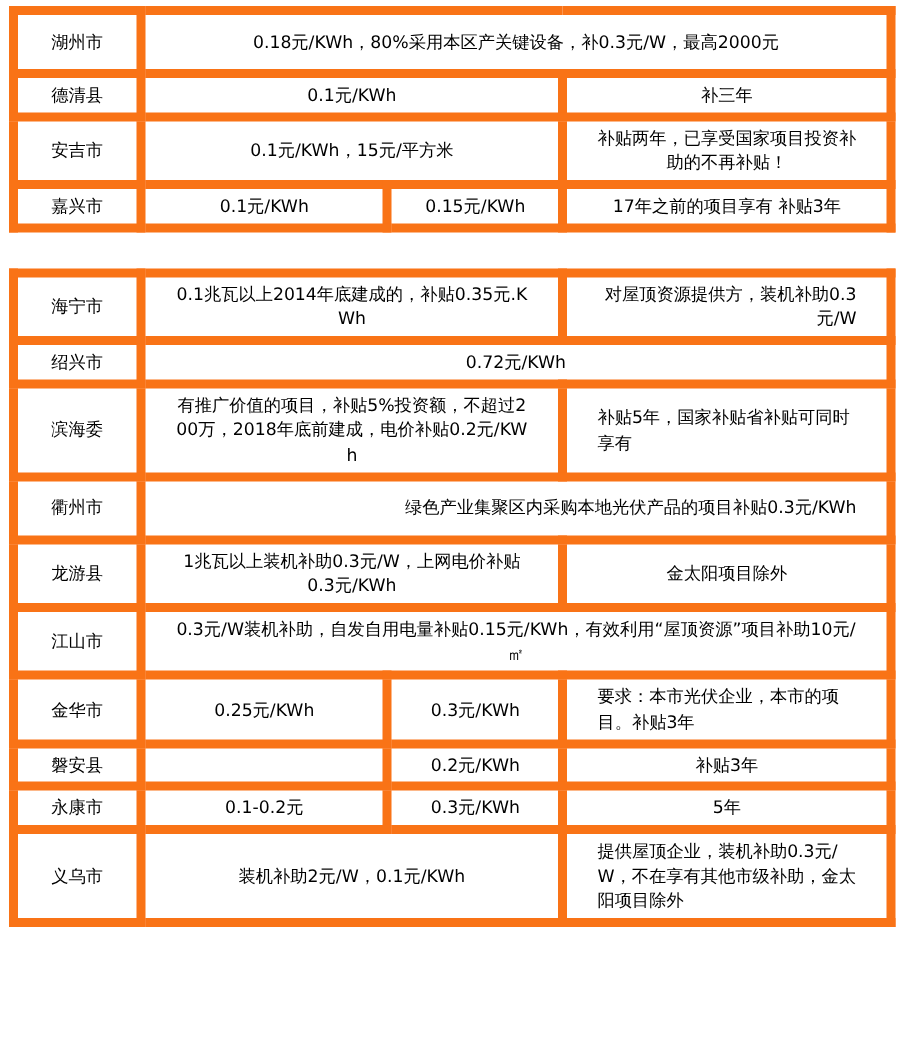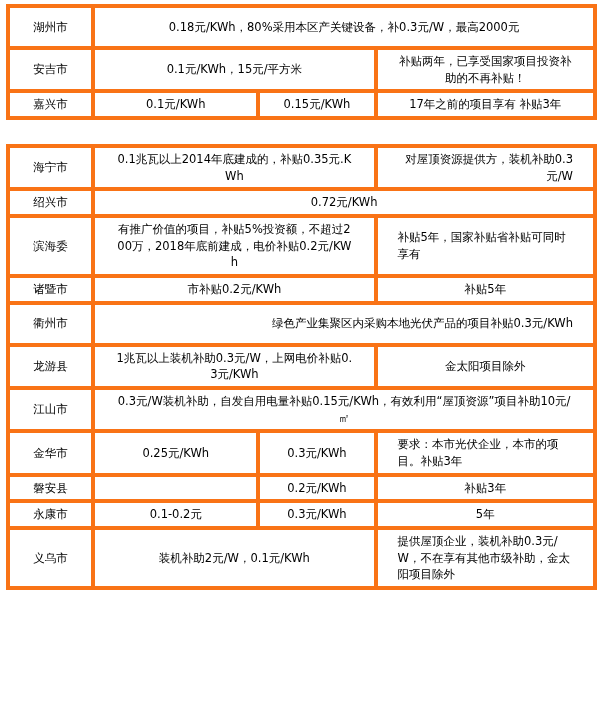--- a/index.html
+++ b/index.html
@@ -20,21 +20,21 @@
     padding: 4px 6px 0 6px;
     box-sizing: border-box;
   }
   table.subsidy {
     border-collapse: collapse;
     table-layout: fixed;
     width: 591px;
     margin: 0;
   }
   table.subsidy td {
-    border: 4px solid #f97316;
+    border: 6px solid #f97316;
     padding: 3px 20px;
     vertical-align: middle;
     text-align: center;
     line-height: 1.45;
     font-size: 11.5px;
     word-break: break-all;
   }
   .c-region { width: 80px; }
   .c-a { width: 155px; }
   .c-b { width: 110px; }
@@ -53,20 +53,25 @@
     <colgroup>
       <col class="c-region">
         <col class="c-a">
         <col class="c-b">
         <col class="c-note">
     </colgroup>
     <tbody>
       <tr class="tall">
         <td>湖州市</td>
         <td colspan="3" style="text-align:center">0.18元/KWh，80%采用本区产关键设备，补0.3元/W，最高2000元</td>
+      </tr>
+      <tr>
+        <td>德清县</td>
+        <td colspan="2">0.1元/KWh</td>
+        <td>补三年</td>
       </tr>
       <tr class="tall">
         <td>安吉市</td>
         <td colspan="2">0.1元/KWh，15元/平方米</td>
         <td>补贴两年，已享受国家项目投资补助的不再补贴！</td>
       </tr>
       <tr>
         <td>嘉兴市</td>
         <td>0.1元/KWh</td>
         <td>0.15元/KWh</td>
@@ -91,25 +96,20 @@
         <td style="text-align:right">对屋顶资源提供方，装机补助0.3元/W</td>
       </tr>
       <tr>
         <td>绍兴市</td>
         <td colspan="3">0.72元/KWh</td>
       </tr>
       <tr class="tall">
         <td>滨海委</td>
         <td colspan="2">有推广价值的项目，补贴5%投资额，不超过200万，2018年底前建成，电价补贴0.2元/KWh</td>
         <td style="text-align:left">补贴5年，国家补贴省补贴可同时享有</td>
-      </tr>
-      <tr>
-        <td>诸暨市</td>
-        <td colspan="2">市补贴0.2元/KWh</td>
-        <td>补贴5年</td>
       </tr>
       <tr class="tall">
         <td>衢州市</td>
         <td colspan="3" style="text-align:right">绿色产业集聚区内采购本地光伏产品的项目补贴0.3元/KWh</td>
       </tr>
       <tr class="tall">
         <td>龙游县</td>
         <td colspan="2">1兆瓦以上装机补助0.3元/W，上网电价补贴0.3元/KWh</td>
         <td>金太阳项目除外</td>
       </tr>

